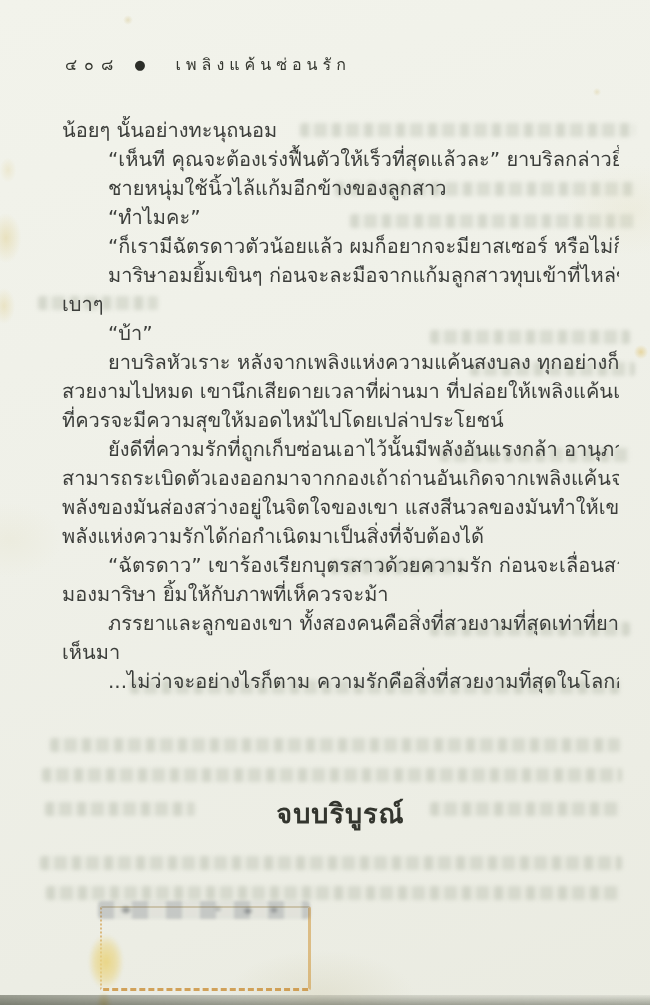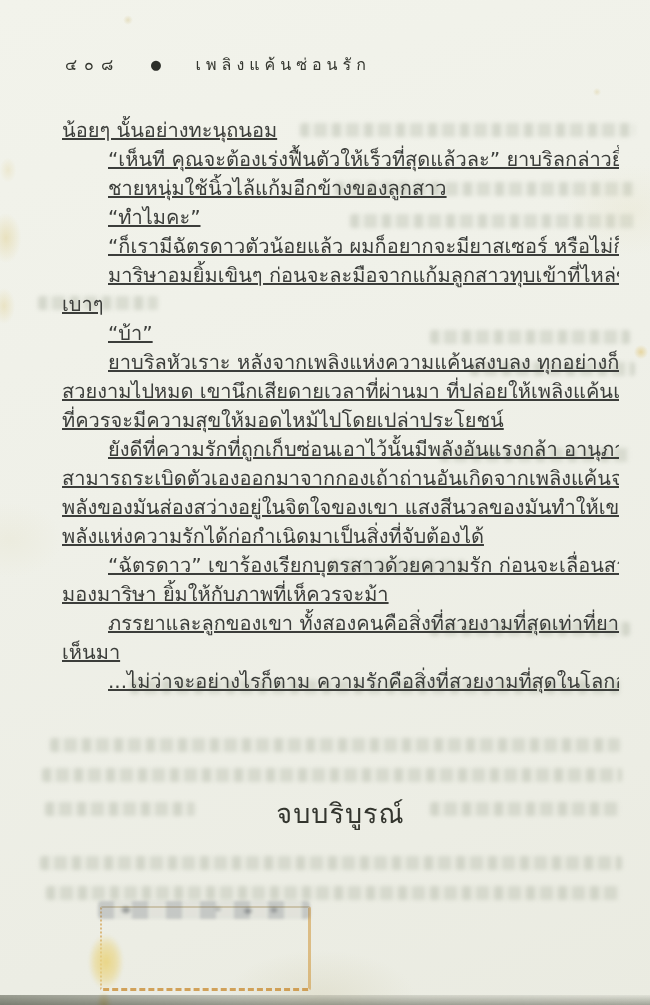--- a/index.html
+++ b/index.html
@@ -29,36 +29,36 @@
   
   .st{
     position:absolute;height:14px;border-radius:3px;opacity:.55;
     background:repeating-linear-gradient(90deg,
       rgba(148,156,136,.55) 0 9px,  rgba(148,156,136,.07) 9px 14px,
       rgba(148,156,136,.44) 14px 27px, rgba(148,156,136,.05) 27px 32px);
     filter:blur(2.3px);
   }
   .hdr{
     position:absolute;left:65px;top:52px;
-    color:#34362f;font-size:16px;display:flex;align-items:center;gap:16px;
+    color:#34362f;font-size:16px;display:flex;align-items:center;
   }
   .hdr .num{letter-spacing:7px;}
   .hdr .sep{font-size:13px;margin:0 18px 0 14px;color:#2c2e29;}
-  .hdr .title{letter-spacing:5px;}
+  .hdr .title{letter-spacing:5px;margin-left:12px;}
   .bodytext{
     position:absolute;left:62px;top:116px;width:557px;
     color:#3c3e3b;font-size:20px;
   }
   .line{
-    height:29px;line-height:29px;white-space:nowrap;overflow:hidden;text-decoration:underline;
+    height:29px;line-height:29px;white-space:nowrap;overflow:hidden;
   }
   .line.indent{padding-left:46px;}
   .ending{
     position:absolute;left:62px;top:792px;width:557px;
-    text-align:center;font-size:27px;font-weight:normal;color:#33352e;
+    text-align:center;font-size:27px;font-weight:bold;color:#33352e;
     letter-spacing:1px;
   }
   
   .stamp{
     position:absolute;left:100px;top:906px;width:206px;height:80px;
     border-left:2px dotted rgba(206,141,40,.55);
     border-right:3px solid rgba(206,141,40,.5);
     border-top:2px solid rgba(160,130,70,.35);
     border-bottom:3px dashed rgba(199,130,32,.7);
     border-radius:3px;

